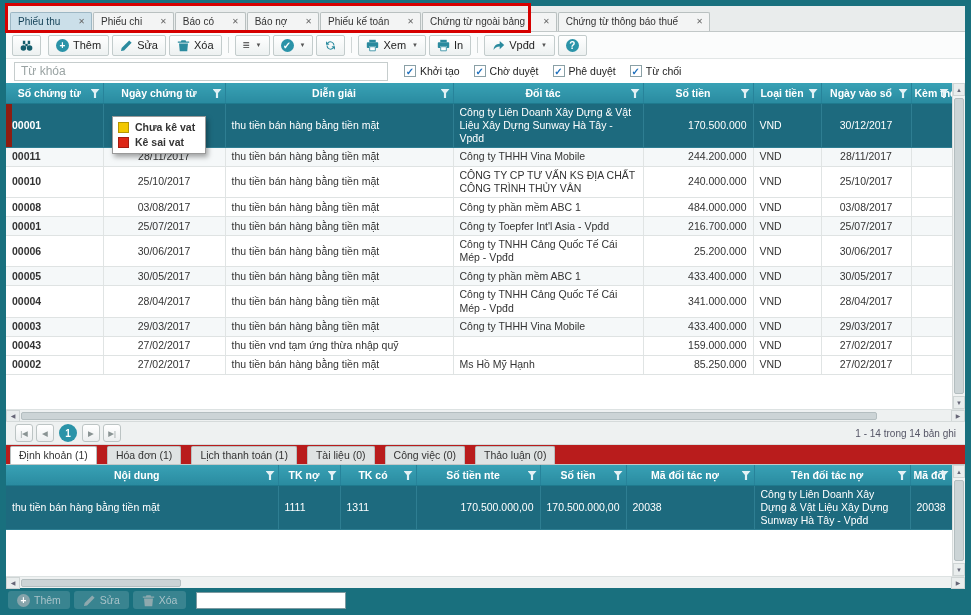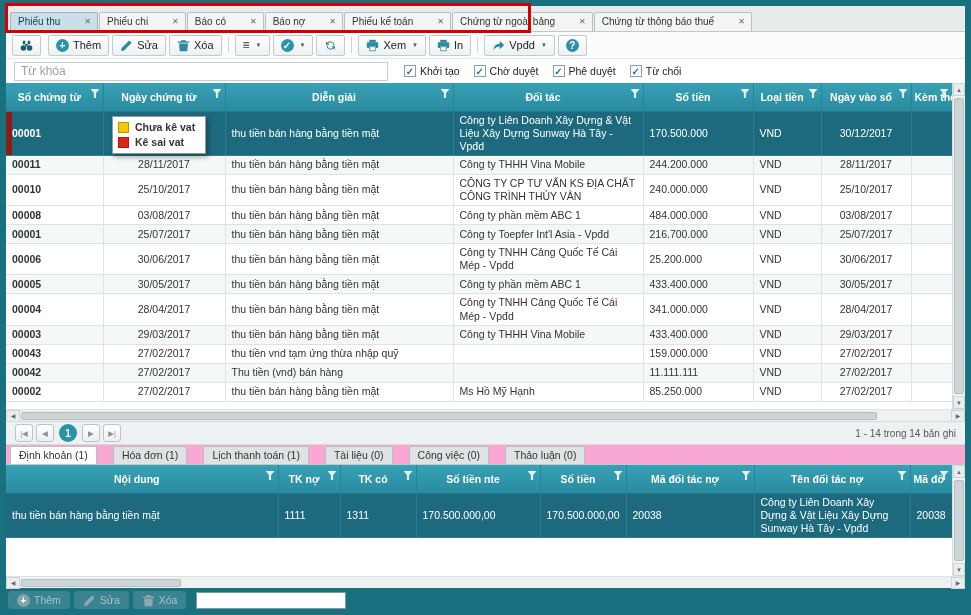--- a/index.html
+++ b/index.html
@@ -5,21 +5,21 @@
   * { margin:0; padding:0; box-sizing:border-box; }
   html,body { width:971px; height:615px; overflow:hidden; }
   body { background:#19707e; font-family:"Liberation Sans",sans-serif; position:relative; }
 
   .app { position:absolute; left:6px; top:6px; width:959px; height:582px; background:#fff;
          display:flex; flex-direction:column; }
 
   
   .tabstrip { flex:none; height:26px; background:#e9ecec; border-bottom:1px solid #c2c8c8;
               display:flex; align-items:flex-end; padding:3px 2px 0 4px; gap:1px; }
-  .tab { display:flex; align-items:center; gap:24px; padding:3px 6px 4px 7px; font-size:10px; color:#333;
+  .tab { display:flex; align-items:center; gap:18px; padding:3px 6px 4px 7px; font-size:10px; color:#333;
          background:#f3f4f4; border:1px solid #b9c0c0; border-bottom:none; border-radius:2px 2px 0 0; white-space:nowrap; }
   .tab.active { background:#cbdfe9; border-color:#9db7c4; color:#123f55; }
   .tab .close { font-size:8px; color:#666; }
 
   
   .toolbar { flex:none; height:27px; background:#fbfcfc; display:flex; align-items:center;
              gap:3px; padding:0 6px; border-bottom:1px solid #e2e6e6; }
   .tbtn { display:inline-flex; align-items:center; gap:4px; height:21px; padding:0 7px;
           background:linear-gradient(#ffffff,#edf1f1); border:1px solid #c3cccc; border-radius:2px;
           font-size:11px; color:#222; cursor:default; }
@@ -44,32 +44,32 @@
   .chk { display:flex; align-items:center; gap:4px; font-size:10.5px; color:#222; }
   .chk .box { width:12px; height:12px; border:1px solid #8aa0a6; background:#fff; color:#1d6fbd;
               font-size:10px; line-height:11px; text-align:center; font-weight:bold; flex:none; }
 
   
   .gridwrap { flex:none; height:326px; display:flex; background:#fff; }
   .dgridwrap { flex:none; height:111px; display:flex; background:#e5e5e5; }
   .gridarea { flex:1; overflow:hidden; background:#fff; }
   table.grid { border-collapse:collapse; table-layout:fixed; width:946px; }
   .grid th { background:linear-gradient(#38a1b5,#2a8ba0); color:#fff; font-size:10.5px; font-weight:bold;
-             height:28px; border-right:1px solid #27839a; border-bottom:1px solid #1f7a8e; position:relative;
+             height:20px; border-right:1px solid #27839a; border-bottom:1px solid #1f7a8e; position:relative;
              padding:0 13px 0 3px; white-space:nowrap; overflow:hidden; }
   .funnel { position:absolute; right:3px; top:6px; width:9px; height:9px; background:#e3f1f5;
             clip-path:polygon(0 0,100% 0,62% 45%,62% 100%,38% 100%,38% 45%); }
   .grid td { font-size:10.5px; color:#333; border-right:1px solid #e0e4e4; border-bottom:1px solid #dfe3e3;
              padding:2px 6px; vertical-align:middle; overflow:hidden; line-height:1.25; }
   tr.grid-row { height:19px; background:#fff; }
   tr.grid-row.alt { background:#f5f8f9; }
   tr.grid-row.selected { background:#1d6a7e; }
   tr.grid-row.selected td { color:#fff; border-right-color:#2e7e92; border-bottom-color:#2e7e92; }
   td.c-num { font-weight:bold; }
-  td.c-right { text-align:left; }
+  td.c-right { text-align:right; }
   td.c-center { text-align:center; }
 
   
   .vscroll { flex:none; width:13px; background:#f1f3f3; border-left:1px solid #d8dcdc;
              display:flex; flex-direction:column; }
   .sbtn { flex:none; height:13px; width:100%; font-size:6px; color:#667; display:flex; align-items:center;
           justify-content:center; background:#e9eded; border:1px solid #cfd5d5; }
   .vthumb { flex:1; margin:2px 1px; background:#ccd4d6; border:1px solid #b4bec0; border-radius:2px; }
   .hscroll { flex:none; height:12px; background:#eef1f1; border-top:1px solid #dde2e2;
              display:flex; align-items:center; }
@@ -83,22 +83,22 @@
   .pager { flex:none; height:24px; background:#eef1f1; border-top:1px solid #d5dada; border-bottom:1px solid #d5dada;
            display:flex; align-items:center; padding:0 9px; gap:3px; font-size:10px; color:#555; }
   .pbtn { width:18px; height:18px; border:1px solid #bcc4c4; border-radius:3px;
           background:linear-gradient(#fff,#eceff0); color:#8a9494; font-size:7.5px;
           display:flex; align-items:center; justify-content:center; }
   .pcur { width:18px; height:18px; border-radius:50%; background:#2a93a8; color:#fff; font-size:10px;
           font-weight:bold; display:flex; align-items:center; justify-content:center; margin:0 2px; }
   .pinfo { margin-left:auto; color:#556; }
 
   
-  .dtabs { flex:none; height:20px; background:#f9a8d4; display:flex; align-items:flex-end;
-           padding:2px 4px 0; gap:16px; border-bottom:1px solid #c2c8c8; }
+  .dtabs { flex:none; height:20px; background:#b91c1c; display:flex; align-items:flex-end;
+           padding:2px 4px 0; gap:10px; border-bottom:1px solid #c2c8c8; }
   .dtab { font-size:10.5px; color:#333; background:#dfe3e3; border:1px solid #b9c0c0; border-bottom:none;
           border-radius:2px 2px 0 0; padding:2px 8px 3px; white-space:nowrap; }
   .dtab.active { background:#fff; }
 
   
   .footer { position:absolute; left:6px; top:590px; width:959px; height:20px;
             display:flex; align-items:center; gap:4px; padding-left:2px; }
   .fbtn { display:inline-flex; align-items:center; gap:4px; height:18px; padding:0 9px;
           background:rgba(255,255,255,.14); border-radius:3px; font-size:10.5px; color:#a9c3c9; }
   .finput { width:150px; height:17px; background:#fff; border:1px solid #7d9aa1; margin-left:6px; }
@@ -375,30 +375,20 @@
             <tr class="grid-row">
               <td class="c-num">00043</td>
               <td class="c-center">27/02/2017</td>
               <td>thu tiền vnd tạm ứng thừa nhập quỹ</td>
               <td></td>
               <td class="c-right">159.000.000</td>
               <td>VND</td>
               <td class="c-center">27/02/2017</td>
               <td></td>
             </tr>
-            <tr class="grid-row alt">
-              <td class="c-num">00042</td>
-              <td class="c-center">27/02/2017</td>
-              <td>Thu tiền (vnd) bán hàng</td>
-              <td></td>
-              <td class="c-right">11.111.111</td>
-              <td>VND</td>
-              <td class="c-center">27/02/2017</td>
-              <td></td>
-            </tr>
             <tr class="grid-row">
               <td class="c-num">00002</td>
               <td class="c-center">27/02/2017</td>
               <td>thu tiền bán hàng bằng tiền mặt</td>
               <td>Ms Hồ Mỹ Hạnh</td>
               <td class="c-right">85.250.000</td>
               <td>VND</td>
               <td class="c-center">27/02/2017</td>
               <td></td>
             </tr>

